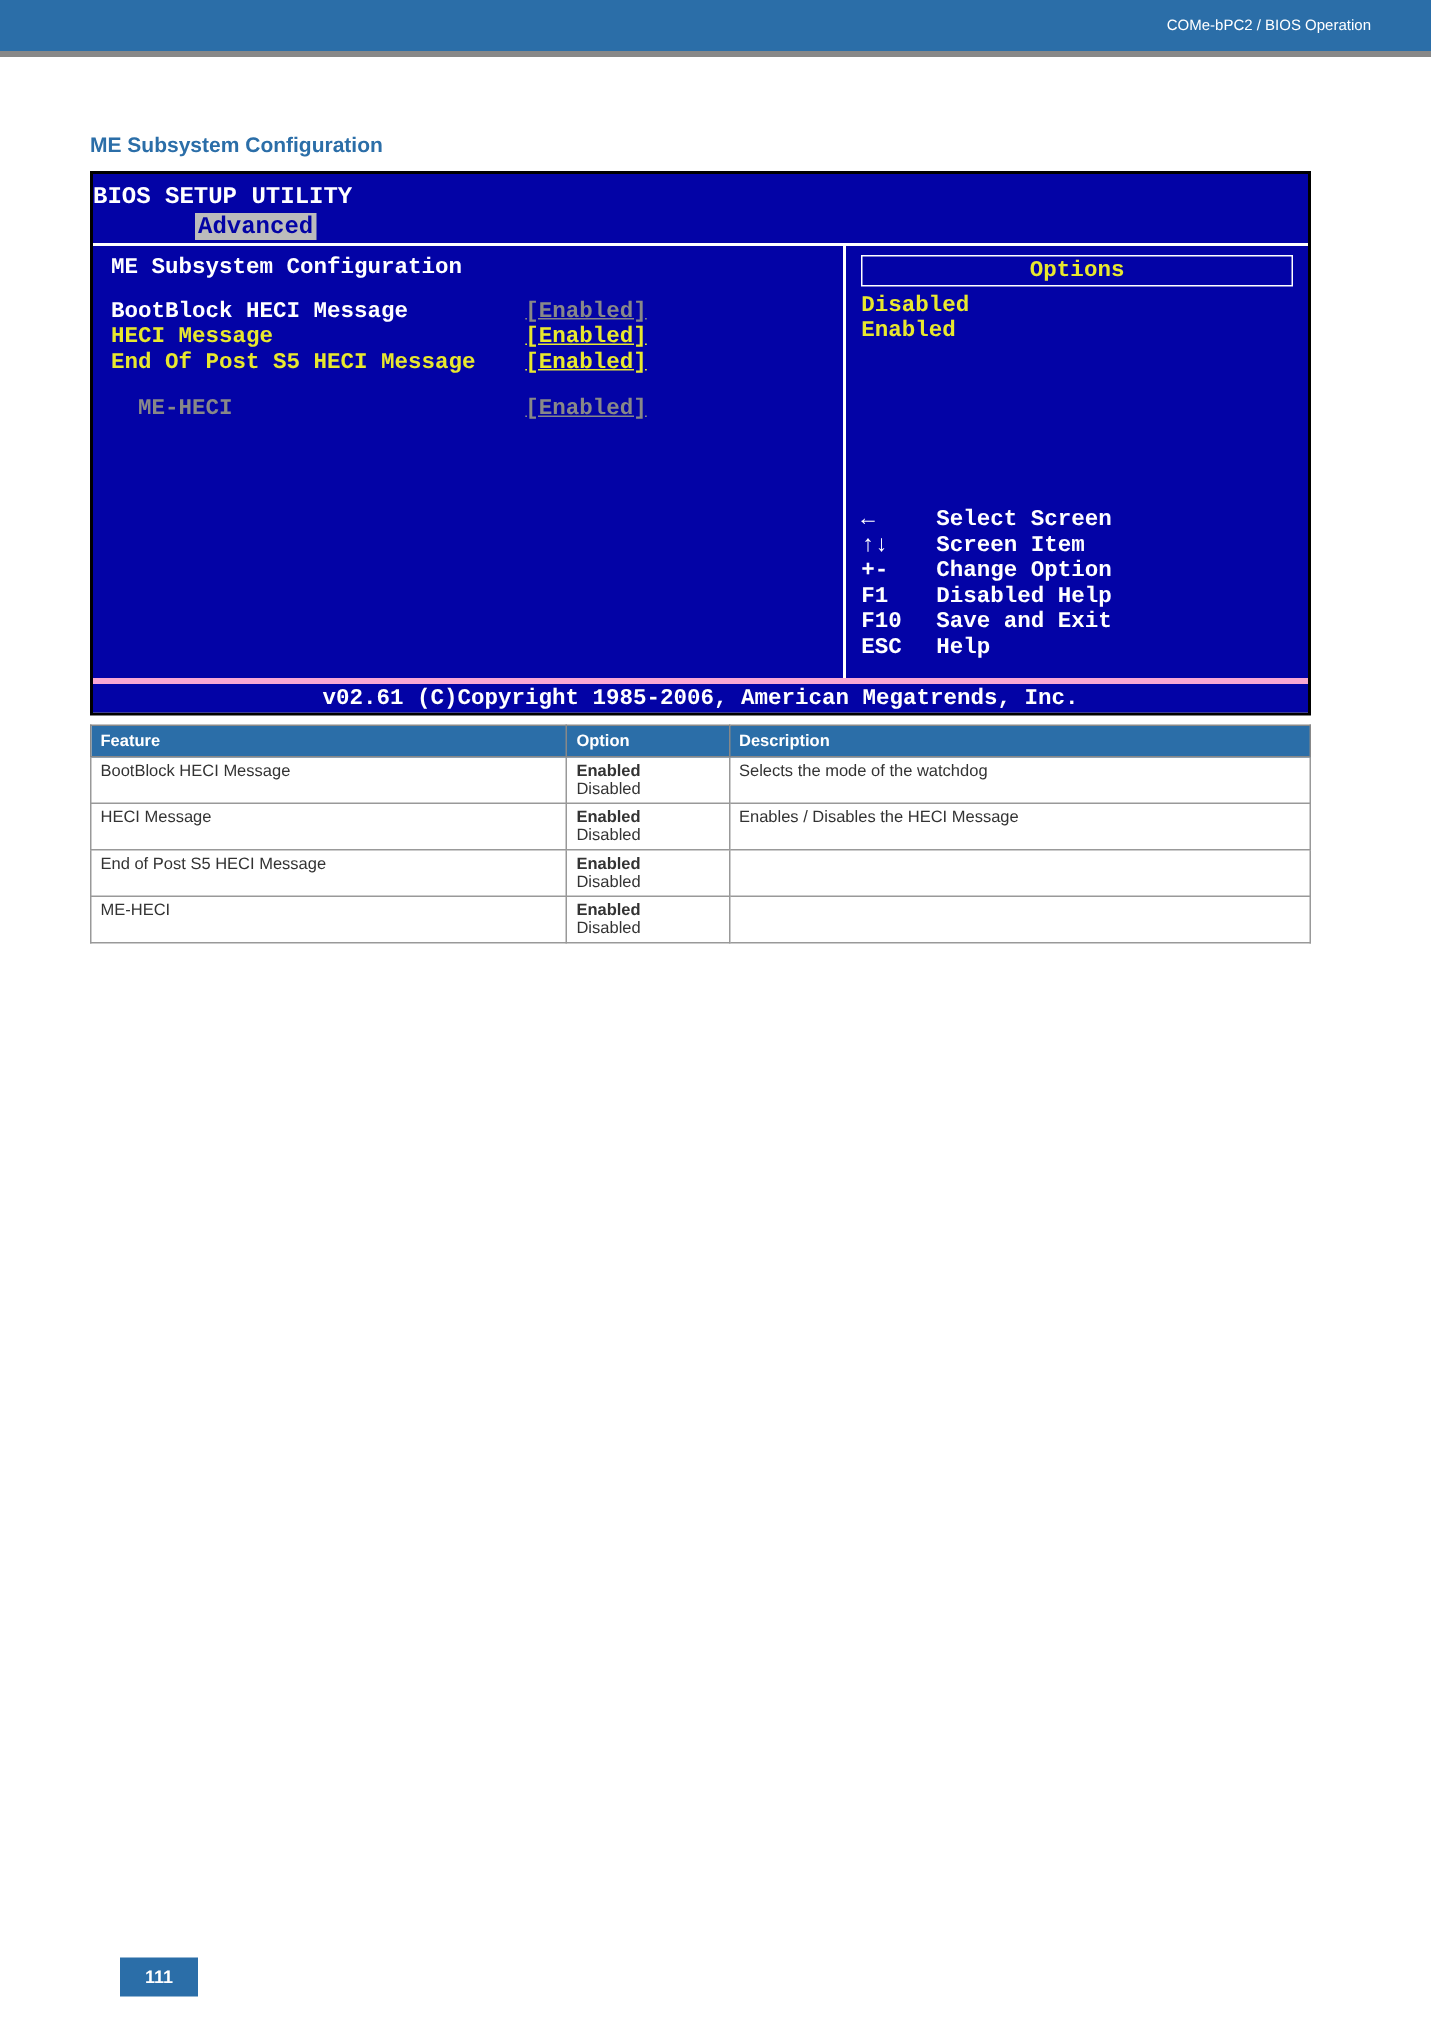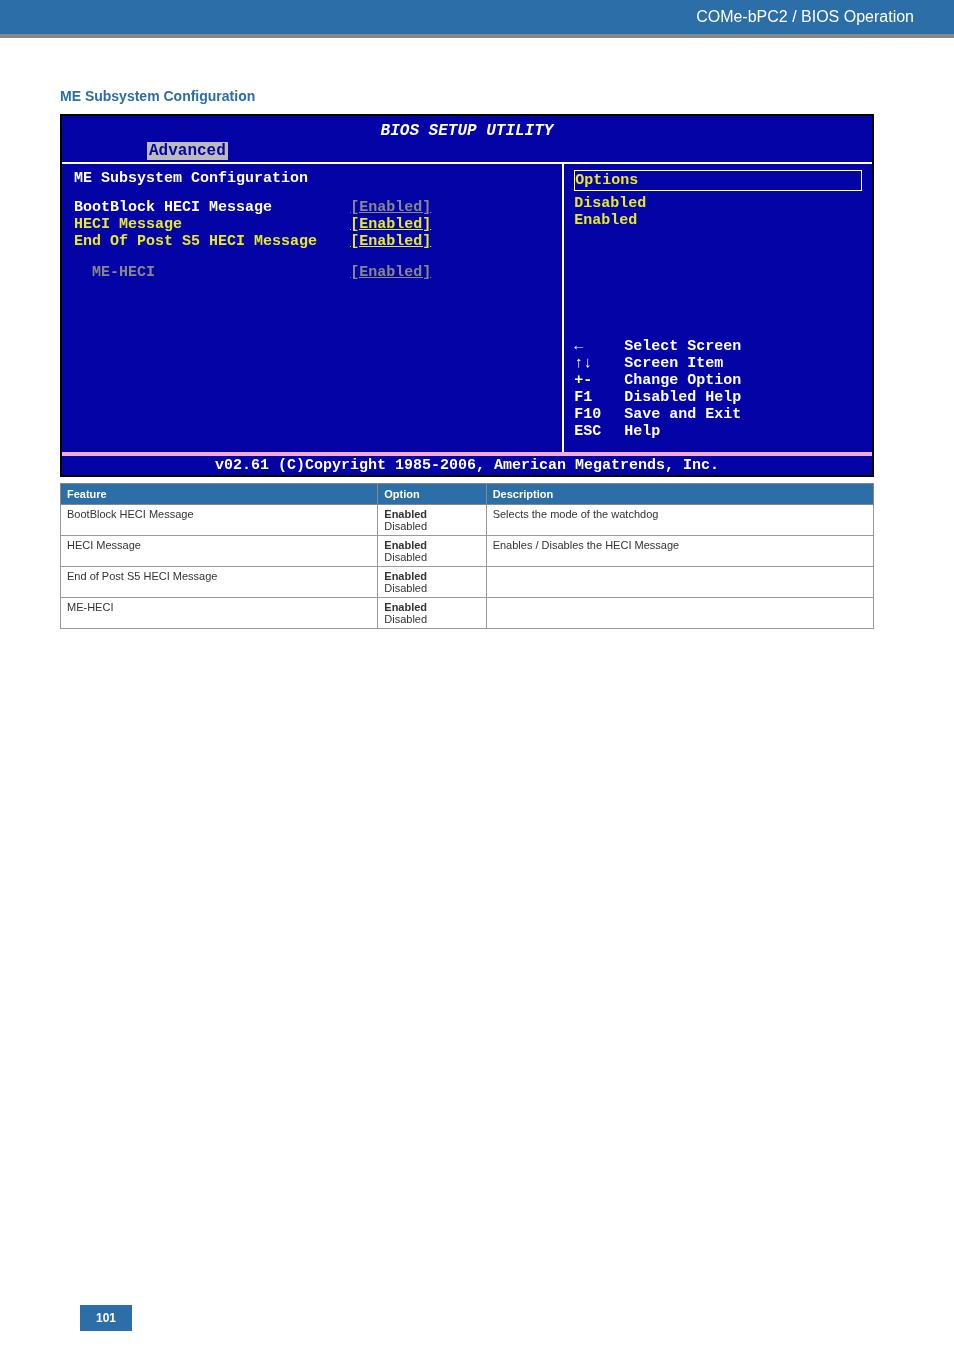--- a/index.html
+++ b/index.html
@@ -7,21 +7,21 @@
       width: 954px;
       height: 1351px;
       background: #fff;
       font-family: Arial, sans-serif;
       position: relative;
     }
     .header-bar {
       background: #2b6ea8;
       height: 38px;
       color: #fff;
-      font-size: 16px;
+      font-size: 10px;
       display: flex;
       align-items: center;
       justify-content: flex-end;
       padding-right: 40px;
       border-bottom: 4px solid #888;
     }
     .content {
       padding: 50px 80px 0 60px;
     }
     .section-title {
@@ -42,26 +42,25 @@
       font-weight: bold;
       font-size: 16px;
       padding: 3px 0;
       position: relative;
       height: 46px;
     }
     .bios-title {
       position: absolute;
       width: 100%;
       top: 6px;
-      text-align: center;
-      font-style: italic;
+      text-align: left;
     }
     .bios-tab {
       position: absolute;
-      left: 85px;
+      left: 68px;
       bottom: 2px;
       background: #bcbcbc;
       color: #0303a6;
       padding: 0 2px;
       font-family: 'Courier New', monospace;
       font-weight: bold;
     }
     .bios-body {
       display: flex;
       background: #0303a6;
@@ -84,20 +83,21 @@
       flex-direction: column;
       justify-content: space-between;
     }
     .bios-row { display: flex; }
     .bios-label { flex: 0 0 58%; }
     .bios-val { flex: 1; text-decoration: underline; }
     .white { color: #fff; }
     .gray { color: #888; }
     .yellow { color: #e8e82e; }
     .options-header {
+      text-align: center;
       border: 1px solid #fff;
       padding: 1px 0;
       margin-bottom: 4px;
     }
     .nav-block { color: #fff; margin-bottom: 6px; }
     .nav-row { display: flex; }
     .nav-key { flex: 0 0 50px; }
     .bios-footer {
       background: #0303a6;
       color: #fff;
@@ -243,13 +243,13 @@
       </tr>
       <tr>
         <td>ME-HECI</td>
         <td><span class="opt-bold">Enabled</span><br><span>Disabled</span></td>
         <td></td>
       </tr>
     </tbody>
   </table>
 </div>
 
-<div class="page-footer">101</div>
+<div class="page-footer">111</div>
 
 </body></html>

